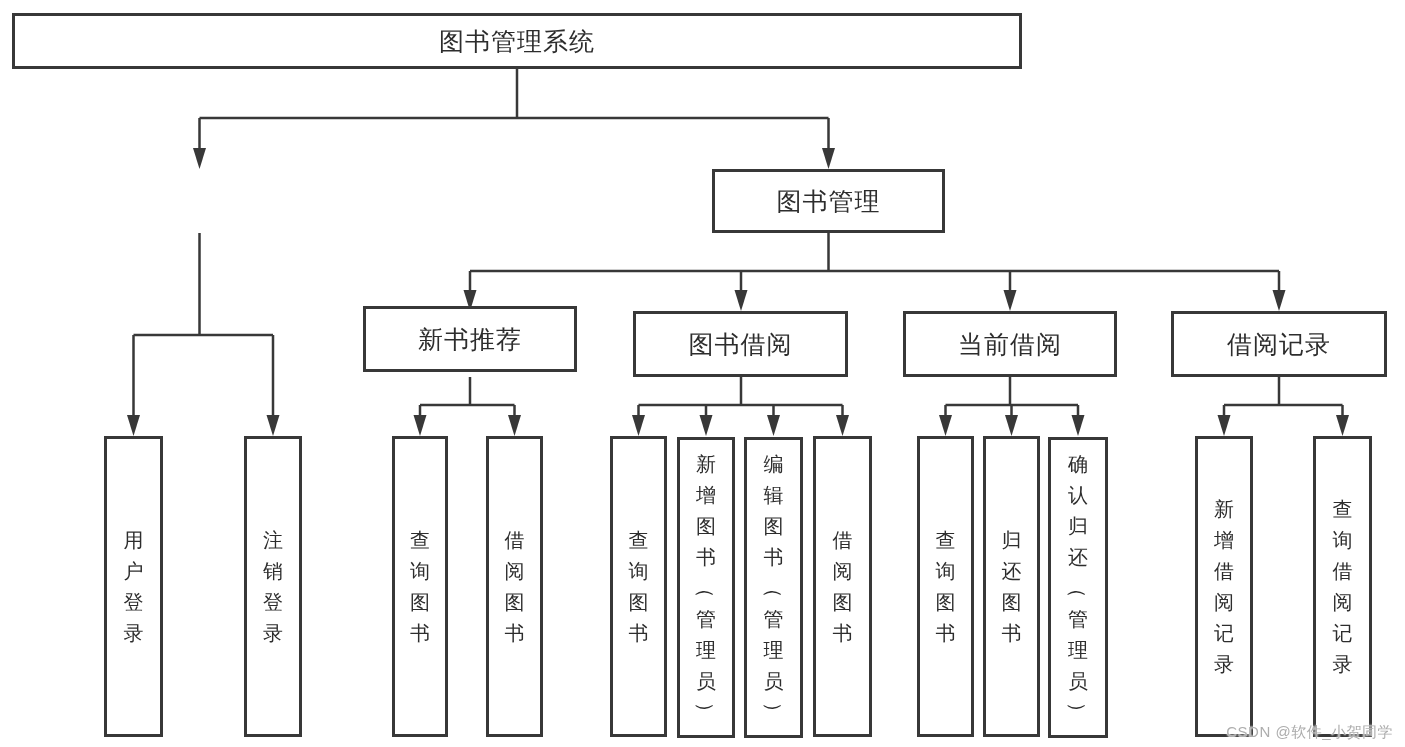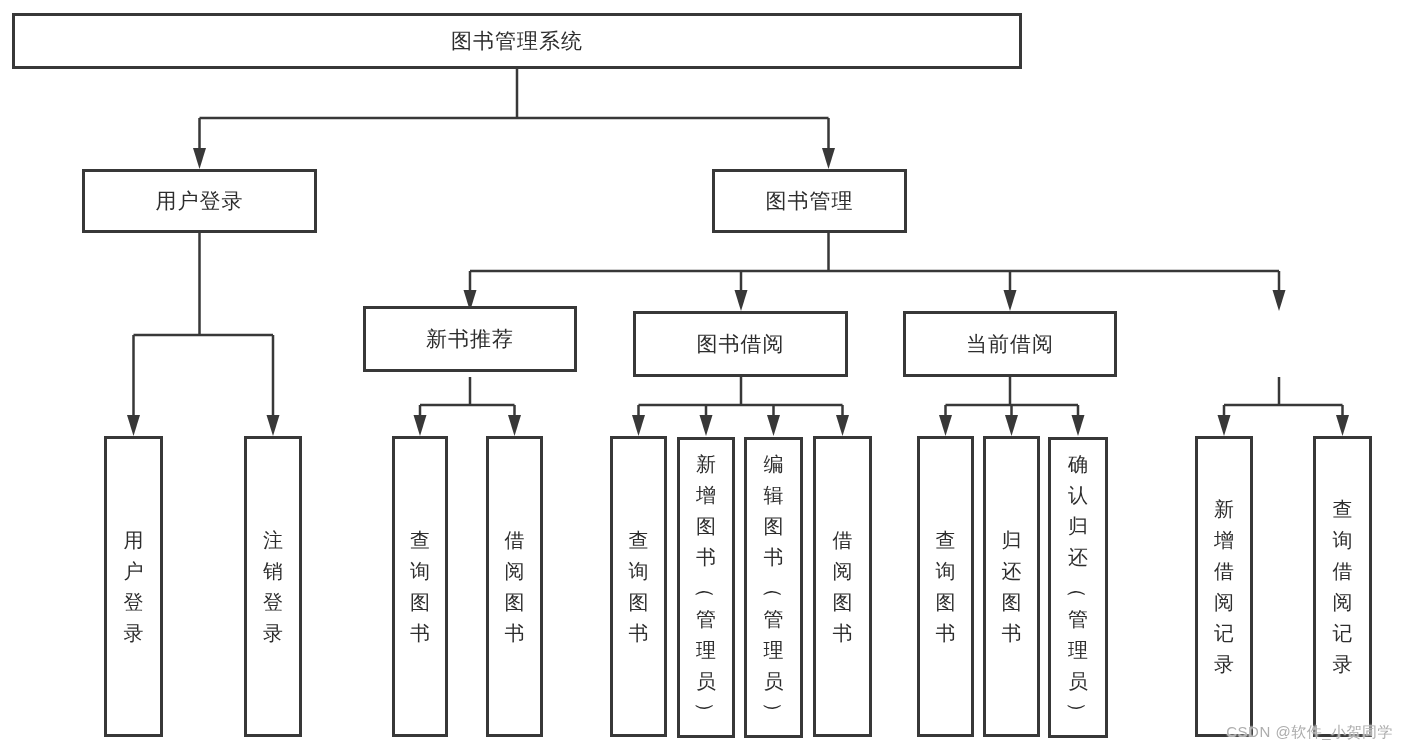--- a/index.html
+++ b/index.html
@@ -9,21 +9,21 @@
     --line:#383838; --text:#2d2d2d; --wm:#adadad;
   }
   svg.connectors { position:absolute; left:0; top:0; width:1405px; height:747px; }
   .cline  { fill:none; stroke:var(--line); stroke-width:2.5px; }
   .carrow { fill:var(--line); stroke:none; }
   .box {
     position:absolute; box-sizing:border-box; background:#fff;
     border:3px solid var(--line); color:var(--text);
     display:flex; align-items:center; justify-content:center;
   }
-  .h-box { font-size:21px; letter-spacing:1px; white-space:nowrap; }
+  .h-box { font-size:25px; letter-spacing:1px; white-space:nowrap; }
   .v-box .v-text {
     display:flex; flex-direction:column; align-items:center;
     gap:11px; font-size:20px; line-height:1;
   }
   .v-text .rot { transform:rotate(90deg); }
   .watermark {
     position:absolute; right:12px; bottom:5px; font-size:15px;
     color:var(--wm); letter-spacing:0.5px; white-space:nowrap;
     text-shadow:0 0 2px #fff, 0 0 2px #fff;
   }
@@ -80,35 +80,35 @@
       <path class="cline" d="M1279,377 V405 M1224,405 H1342.5 M1224,405 V417 M1342.5,405 V417"></path>
       <polygon class="carrow" points="1217.5,415 1230.5,415 1224,436"></polygon>
       <polygon class="carrow" points="1336,415 1349,415 1342.5,436"></polygon>
     </g>
   </svg>
 
   <div class="box h-box" style="left:12px;top:13px;width:1010px;height:56px">
     <span>图书管理系统</span>
   </div>
 
-  <div class="box h-box" style="left:82px;top:169px;width:235px;height:64px">
-    <span>用户登录</span>
-  </div>
-  <div class="box h-box" style="left:712px;top:169px;width:195px;height:64px">
+  <div class="box h-box" style="left:712px;top:169px;width:233px;height:64px">
     <span>图书管理</span>
   </div>
 
   <div class="box h-box" style="left:363px;top:306px;width:214px;height:66px">
     <span>新书推荐</span>
   </div>
   <div class="box h-box" style="left:903px;top:311px;width:214px;height:66px">
     <span>当前借阅</span>
   </div>
   <div class="box h-box" style="left:633px;top:311px;width:215px;height:66px">
     <span>图书借阅</span>
+  </div>
+  <div class="box h-box" style="left:1171px;top:311px;width:216px;height:66px">
+    <span>借阅记录</span>
   </div>
 
   <div class="box v-box" style="left:104px;top:436px;width:59px;height:301px">
     <span class="v-text">
         <span>用</span>
         <span>户</span>
         <span>登</span>
         <span>录</span>
       </span>
   </div>

